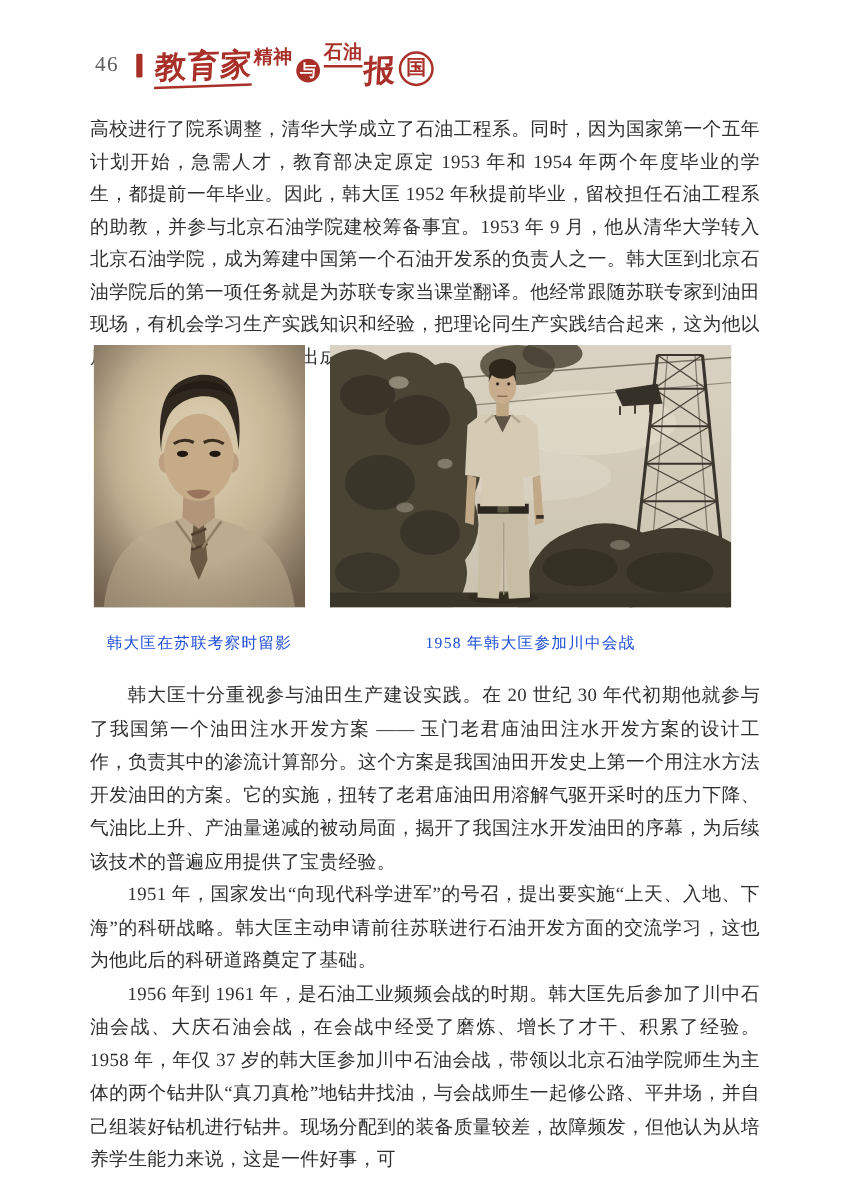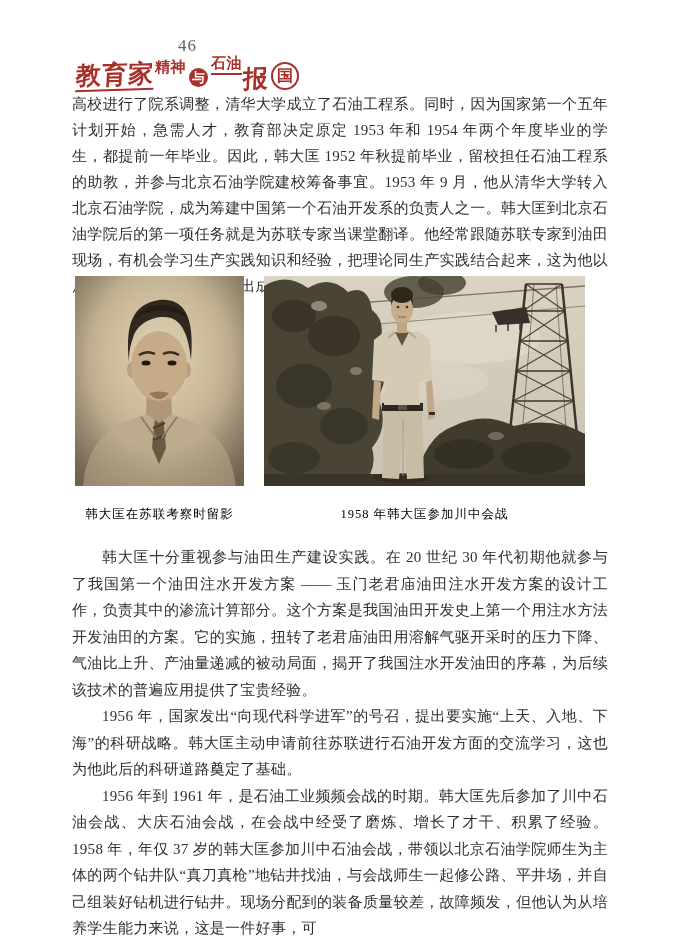--- a/index.html
+++ b/index.html
@@ -1,21 +1,21 @@
 <!DOCTYPE html>
 <html><head>
 <meta charset="utf-8">
 <style>
   html,body{margin:0;padding:0;background:#e9e9e9;}
   .page{
     position:relative;width:680px;height:945px;margin:0 auto;background:#ffffff;
     font-family:"Liberation Serif","DejaVu Serif",serif;color:#2f2f2f;overflow:hidden;
   }
   
-  .page-header{position:absolute;left:76px;top:36px;height:32px;display:flex;align-items:center;flex-direction:column;}
+  .page-header{position:absolute;left:76px;top:36px;height:32px;display:flex;align-items:center;}
   .page-number{font-size:17px;color:#5f5f5f;letter-spacing:1px;}
   .header-bar{display:inline-block;width:5px;height:19px;background:#a93029;margin:0 10px 0 14px;border-radius:1px;}
   .journal-title{display:flex;align-items:flex-end;color:#a93029;line-height:1;white-space:nowrap;}
   .t-big{display:inline-block;font-size:25px;font-weight:bold;transform:skewX(-5deg) rotate(-2deg);letter-spacing:1px;}
   .t-small{display:inline-block;font-size:15px;font-weight:bold;margin:0 1px 16px 1px;letter-spacing:0.5px;}
   .t-u{border-bottom:2px solid #a93029;padding-bottom:2px;}
   .t-circle{display:inline-flex;align-items:center;justify-content:center;width:19px;height:19px;
     border-radius:50%;background:#a93029;color:#ffffff;font-size:13px;font-weight:bold;margin:0 2px 4px 2px;}
   .t-seal{display:inline-flex;align-items:center;justify-content:center;width:24px;height:24px;
     border:2px solid #a93029;border-radius:50%;font-size:16px;font-weight:bold;transform:none;margin:0 0 1px 2px;}
@@ -23,21 +23,21 @@
   .body-top{position:absolute;left:72px;width:536px;top:91px;}
   .body-bottom{position:absolute;left:72px;width:536px;top:544px;}
   .para{margin:0;font-size:15px;line-height:26px;text-align:justify;letter-spacing:0.3px;}
   .body-bottom .para{line-height:26.5px;}
   .para.indent{text-indent:2em;}
   
   .photo{position:absolute;top:276px;margin:0;padding:0;background:#cfc4ac;overflow:hidden;}
   .photo-left{left:75px;width:169px;height:210px;}
   .photo-right{left:264px;width:321px;height:210px;}
   .photo svg{display:block;width:100%;height:100%;}
-  .caption{position:absolute;top:506px;font-size:12.5px;color:#000000;text-align:center;letter-spacing:1px;}
+  .caption{position:absolute;top:506px;font-size:12.5px;color:#1d4ed8;text-align:center;letter-spacing:1px;}
   .caption-left{left:75px;width:169px;}
   .caption-right{left:264px;width:321px;}
 </style>
 </head>
 <body>
 
 <div class="page">
 
   <header class="page-header">
     <span class="page-number">46</span>
@@ -156,17 +156,17 @@
       </g>
       <rect x="0" y="0" width="321" height="210" fill="#a98d5f" opacity="0.06"></rect>
     </svg>
   </figure>
 
   <div class="caption caption-left">韩大匡在苏联考察时留影</div>
   <div class="caption caption-right">1958 年韩大匡参加川中会战</div>
 
   <section class="body-bottom">
     <p class="para indent">韩大匡十分重视参与油田生产建设实践。在 20 世纪 30 年代初期他就参与了我国第一个油田注水开发方案 —— 玉门老君庙油田注水开发方案的设计工作，负责其中的渗流计算部分。这个方案是我国油田开发史上第一个用注水方法开发油田的方案。它的实施，扭转了老君庙油田用溶解气驱开采时的压力下降、气油比上升、产油量递减的被动局面，揭开了我国注水开发油田的序幕，为后续该技术的普遍应用提供了宝贵经验。</p>
-    <p class="para indent">1956 年，国家发出“向现代科学进军”的号召，提出要实施“上天、入地、下海”的科研战略。韩大匡主动申请前往苏联进行石油开发方面的交流学习，这也为他此后的科研道路奠定了基础。</p>
+    <p class="para indent">1951 年，国家发出“向现代科学进军”的号召，提出要实施“上天、入地、下海”的科研战略。韩大匡主动申请前往苏联进行石油开发方面的交流学习，这也为他此后的科研道路奠定了基础。</p>
     <p class="para indent">1956 年到 1961 年，是石油工业频频会战的时期。韩大匡先后参加了川中石油会战、大庆石油会战，在会战中经受了磨炼、增长了才干、积累了经验。1958 年，年仅 37 岁的韩大匡参加川中石油会战，带领以北京石油学院师生为主体的两个钻井队“真刀真枪”地钻井找油，与会战师生一起修公路、平井场，并自己组装好钻机进行钻井。现场分配到的装备质量较差，故障频发，但他认为从培养学生能力来说，这是一件好事，可</p>
   </section>
 
 </div>
 
 </body></html>

